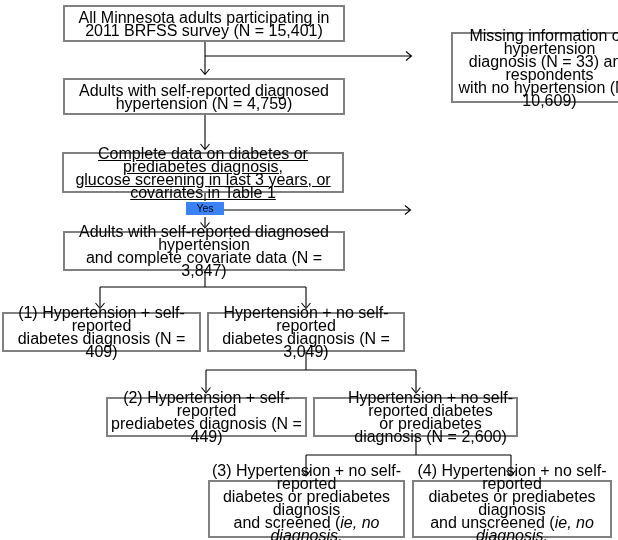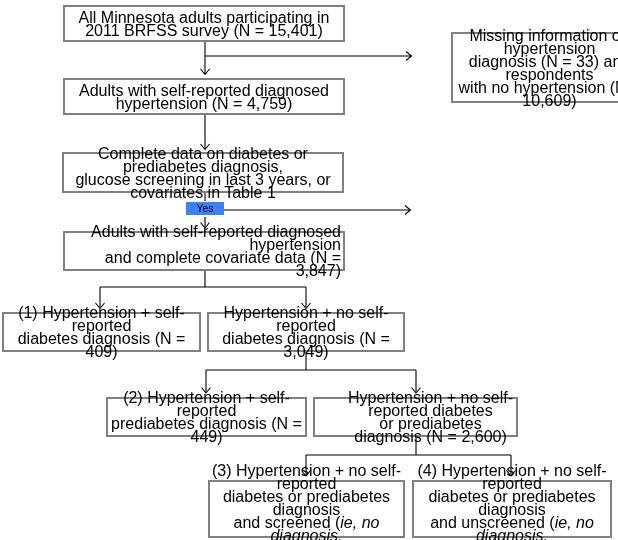--- a/index.html
+++ b/index.html
@@ -52,23 +52,23 @@
     font-size: 10.5px;
     line-height: 13px;
     color: #000000;
     background: #3b82f6;
     z-index: 2;
   }
   
   #box-survey          { left: 63px;  top: 5px;   width: 282px; height: 37px; }
   #box-missing-hyp     { left: 417px; top: 32px;  width: 197px; height: 71px; margin-left: 34px; }
   #box-hypertension    { left: 63px;  top: 78px;  width: 282px; height: 37px; }
-  #box-complete-data   { left: 62px;  top: 152px; width: 282px; height: 41px; }
+  #box-complete-data   { left: 62px;  top: 152px; width: 282px; height: 41px; text-decoration: underline; }
   #box-missing-cov     { left: 416px; top: 182px; width: 196px; height: 58px; }
-  #box-covariate       { left: 63px;  top: 231px; width: 282px; height: 40px; text-align: right; }
+  #box-covariate       { left: 63px;  top: 231px; width: 282px; height: 40px; }
   #box-group1          { left: 2px;   top: 312px; width: 199px; height: 40px; }
   #box-no-diabetes     { left: 207px; top: 312px; width: 198px; height: 40px; }
   #box-group2          { left: 106px; top: 397px; width: 201px; height: 40px; }
   #box-no-diab-prediab { left: 313px; top: 397px; width: 205px; height: 40px; padding-left: 32px; }
   #box-group3          { left: 208px; top: 480px; width: 197px; height: 58px; }
   #box-group4          { left: 412px; top: 480px; width: 200px; height: 58px; }
 </style>
 </head>
 <body>
 

